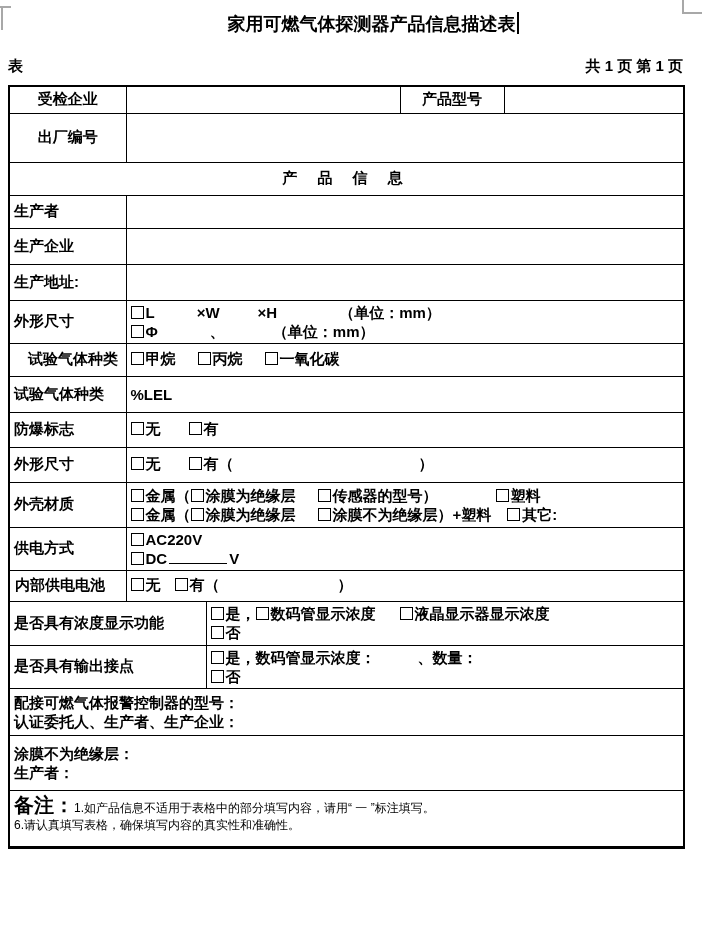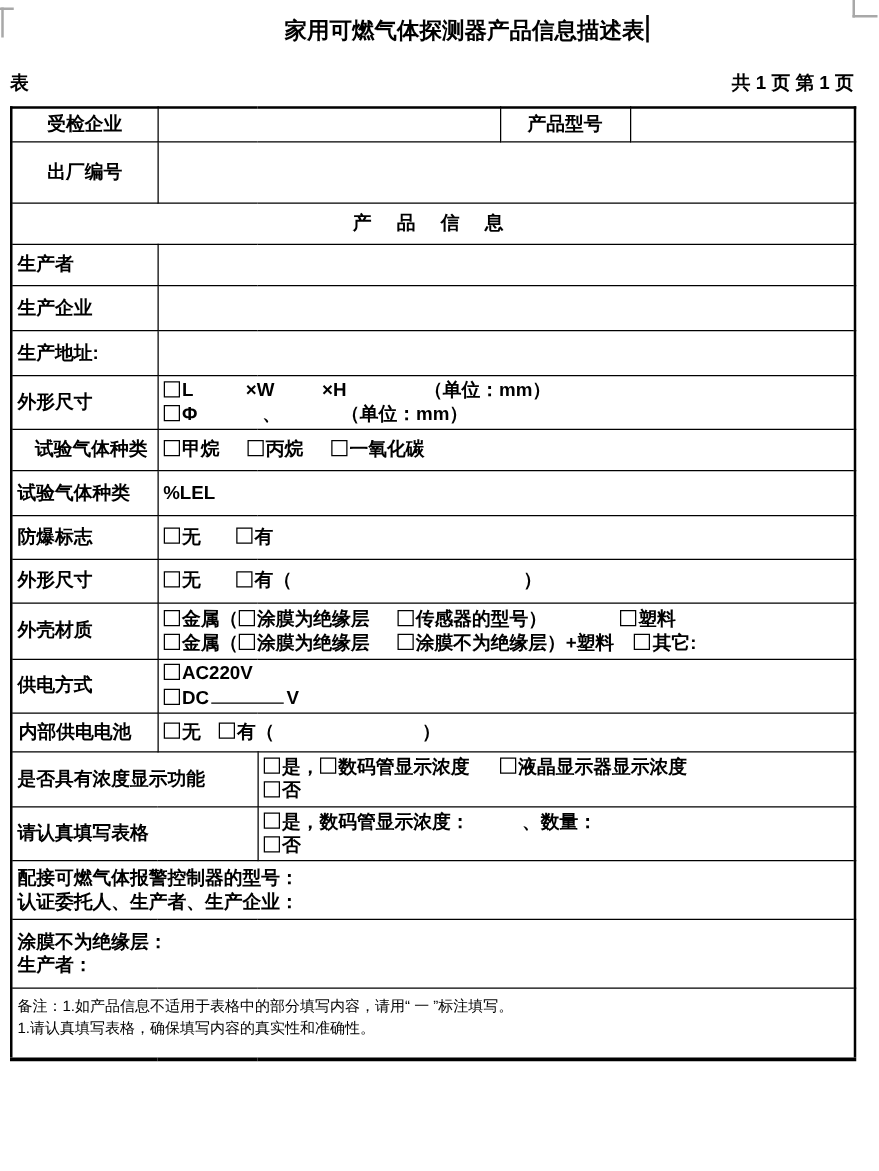--- a/index.html
+++ b/index.html
@@ -25,21 +25,21 @@
   td.lbl{padding-left:7px;margin-left:16px;}
   .sect{text-align:center;letter-spacing:8px;}
   .ln{line-height:19px;}
   .cb{display:inline-block;width:11px;height:11px;border:1.6px solid #000;
       margin-right:2px;vertical-align:-1px;background:#fff;}
   .gap{display:inline-block;height:1px;}
   .blank{display:inline-block;width:58px;height:14px;
          border-bottom:1.5px solid #000;margin:0 2px;}
   .pad58{padding-left:58px;}
   .note{font-size:12px;font-weight:normal;line-height:17px;}
-  .remlbl{font-size:12px;font-weight:normal;}
+  .remlbl{font-size:20px;font-weight:bold;}
 </style>
 </head>
 <body>
 
 <div class="mk mk-tl-h"></div>
 <div class="mk mk-tl-v"></div>
 <div class="mk mk-tr-v"></div>
 <div class="mk mk-tr-h"></div>
 
 <div class="title"><span>家用可燃气体探测器产品信息描述表</span><span class="caret"></span></div>
@@ -161,21 +161,21 @@
   <td colspan="2" class="lbl">是否具有浓度显示功能</td>
   <td colspan="3">
     <div class="ln">
       <span class="cb"></span><span>是，</span><span class="cb"></span><span>数码管显示浓度</span><span class="gap" style="width:24px"></span><span class="cb"></span><span>液晶显示器显示浓度</span>
     </div>
     <div class="ln"><span class="cb"></span><span>否</span></div>
   </td>
 </tr>
 
 <tr style="height:43px">
-  <td colspan="2" class="lbl">请认真填写表格</td>
+  <td colspan="2" class="lbl">是否具有输出接点</td>
   <td colspan="3">
     <div class="ln">
       <span class="cb"></span><span>是，数码管显示浓度：</span><span class="gap" style="width:42px"></span><span>、数量：</span>
     </div>
     <div class="ln"><span class="cb"></span><span>否</span></div>
   </td>
 </tr>
 
 <tr style="height:47px">
   <td colspan="5" class="lbl">
@@ -187,18 +187,18 @@
 <tr style="height:55px">
   <td colspan="5" class="lbl">
     <div class="ln">涂膜不为绝缘层：</div>
     <div class="ln">生产者：</div>
   </td>
 </tr>
 
 <tr style="height:57px">
   <td colspan="5" class="lbl" style="vertical-align:top;padding-top:6px;white-space:normal">
     <div class="note"><span class="remlbl">备注：</span><span>1.如产品信息不适用于表格中的部分填写内容，请用“ 一 ”标注填写。</span></div>
-    <div class="note">1.请认真填写表格，确保填写内容的真实性和准确性。</div>
+    <div class="note">6.请认真填写表格，确保填写内容的真实性和准确性。</div>
   </td>
 </tr>
 
 </tbody>
   </table>
 
 </body></html>

